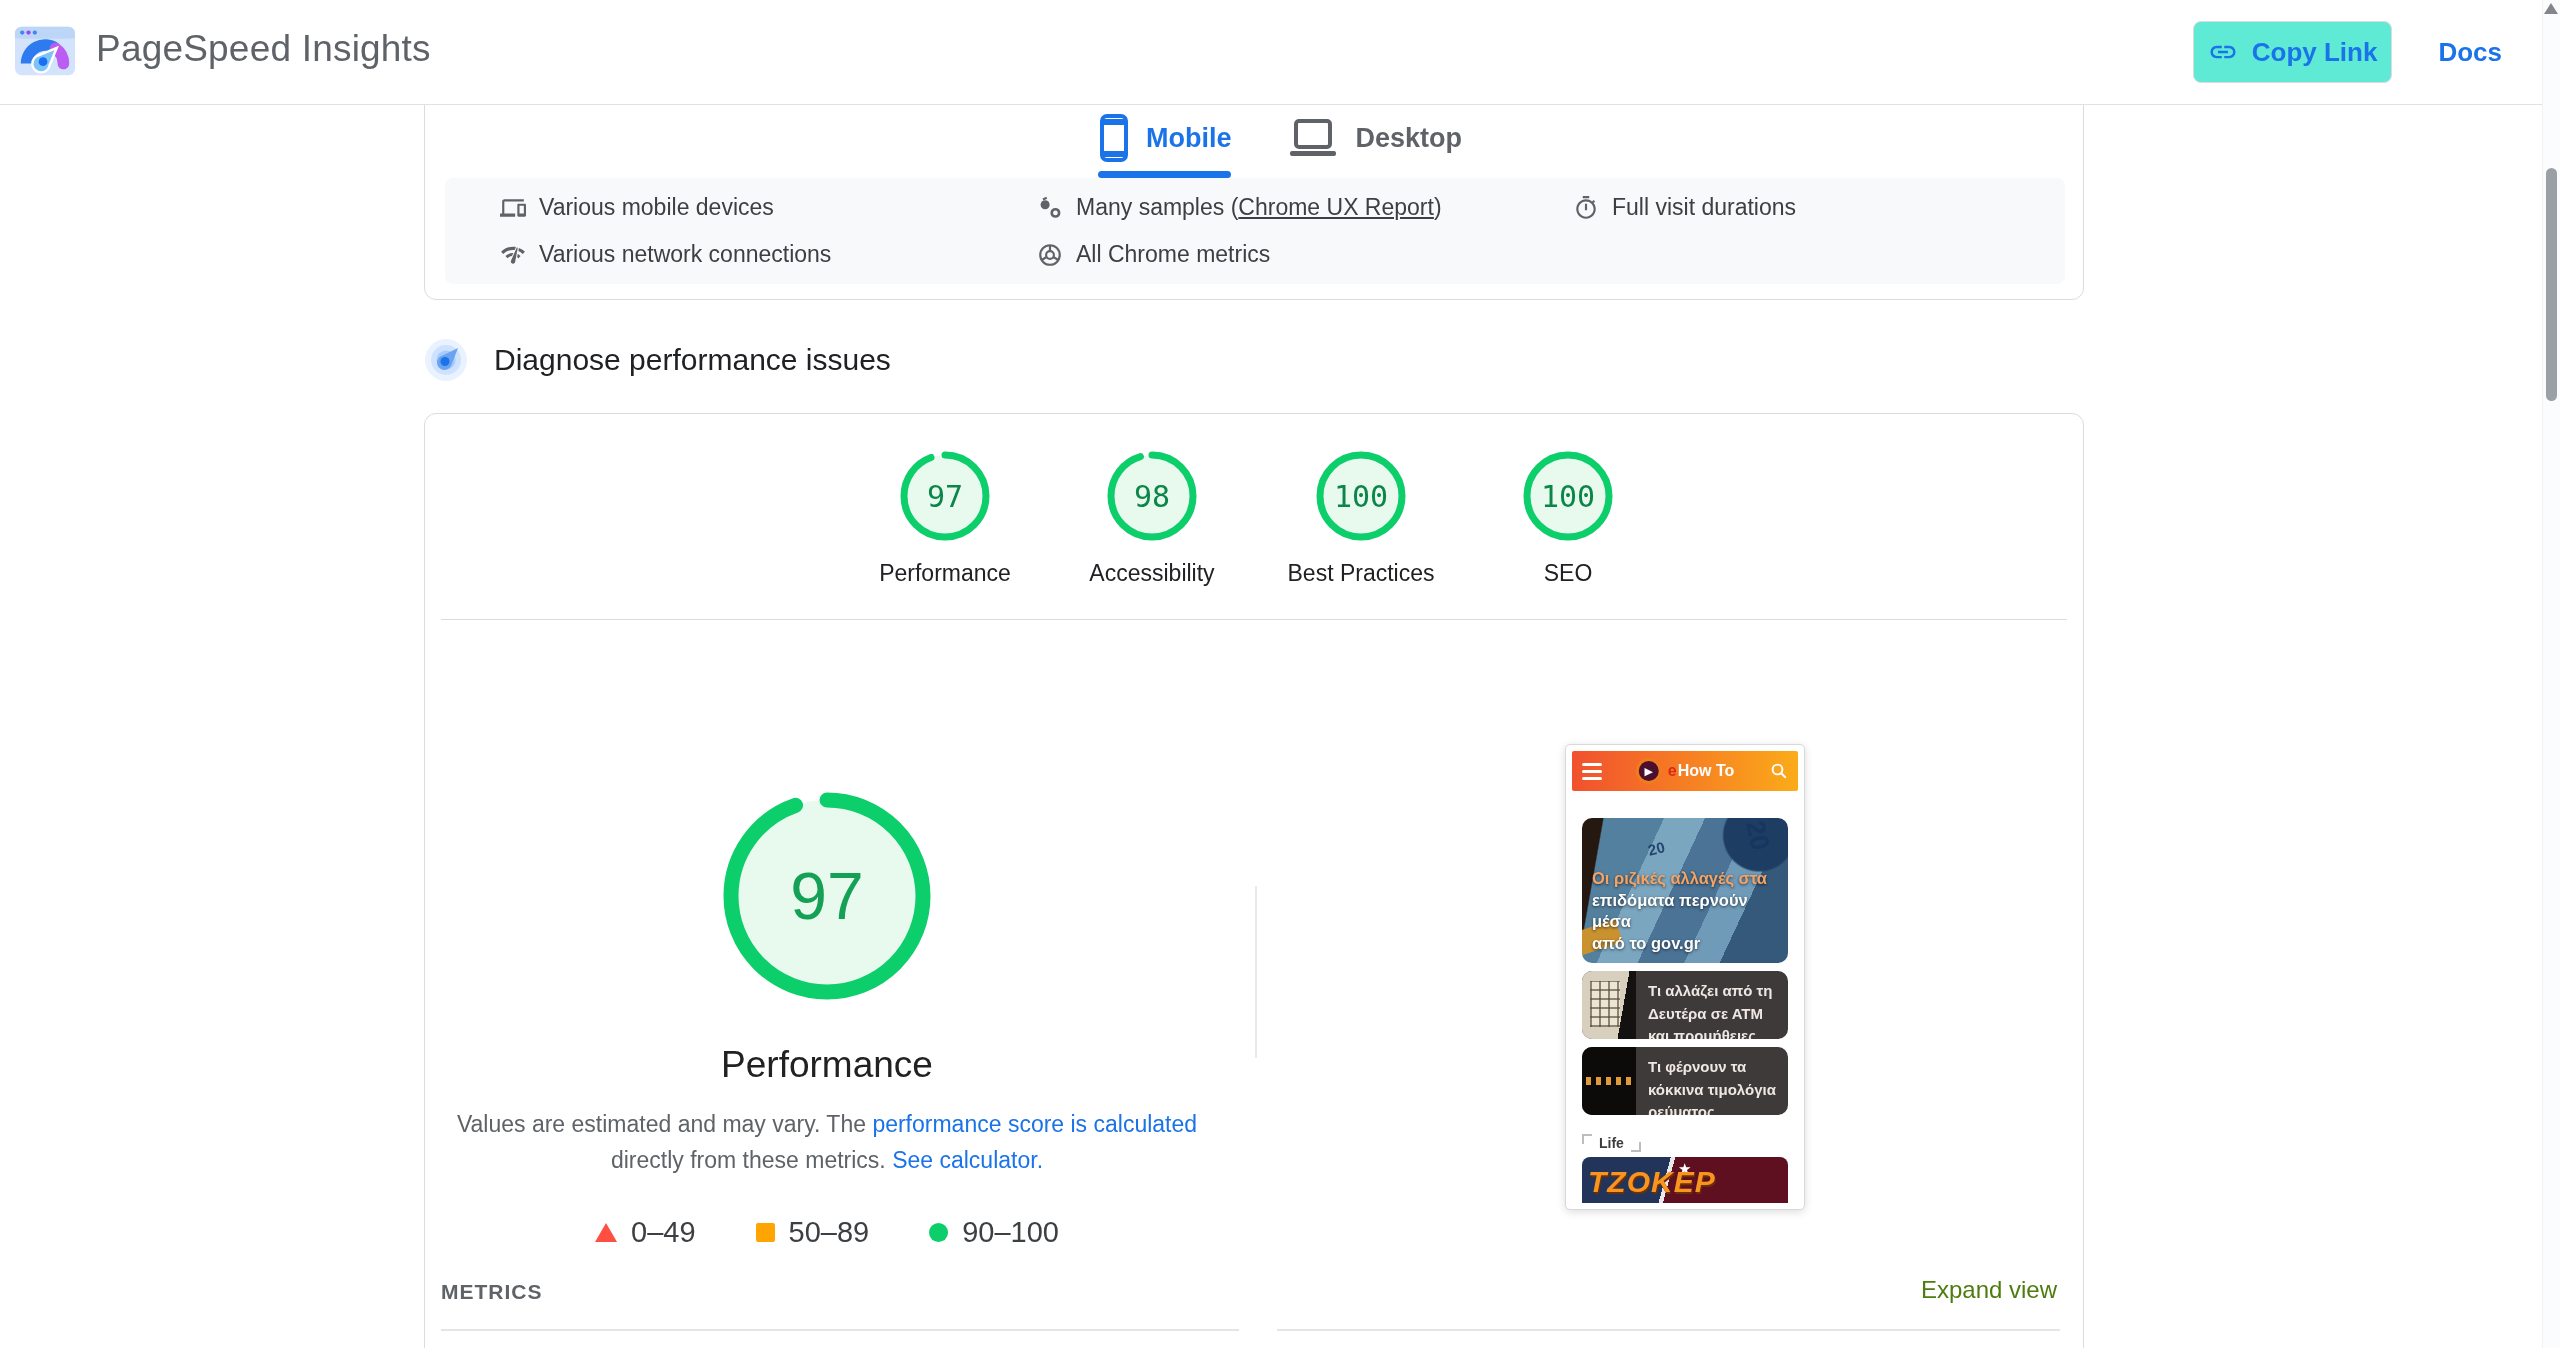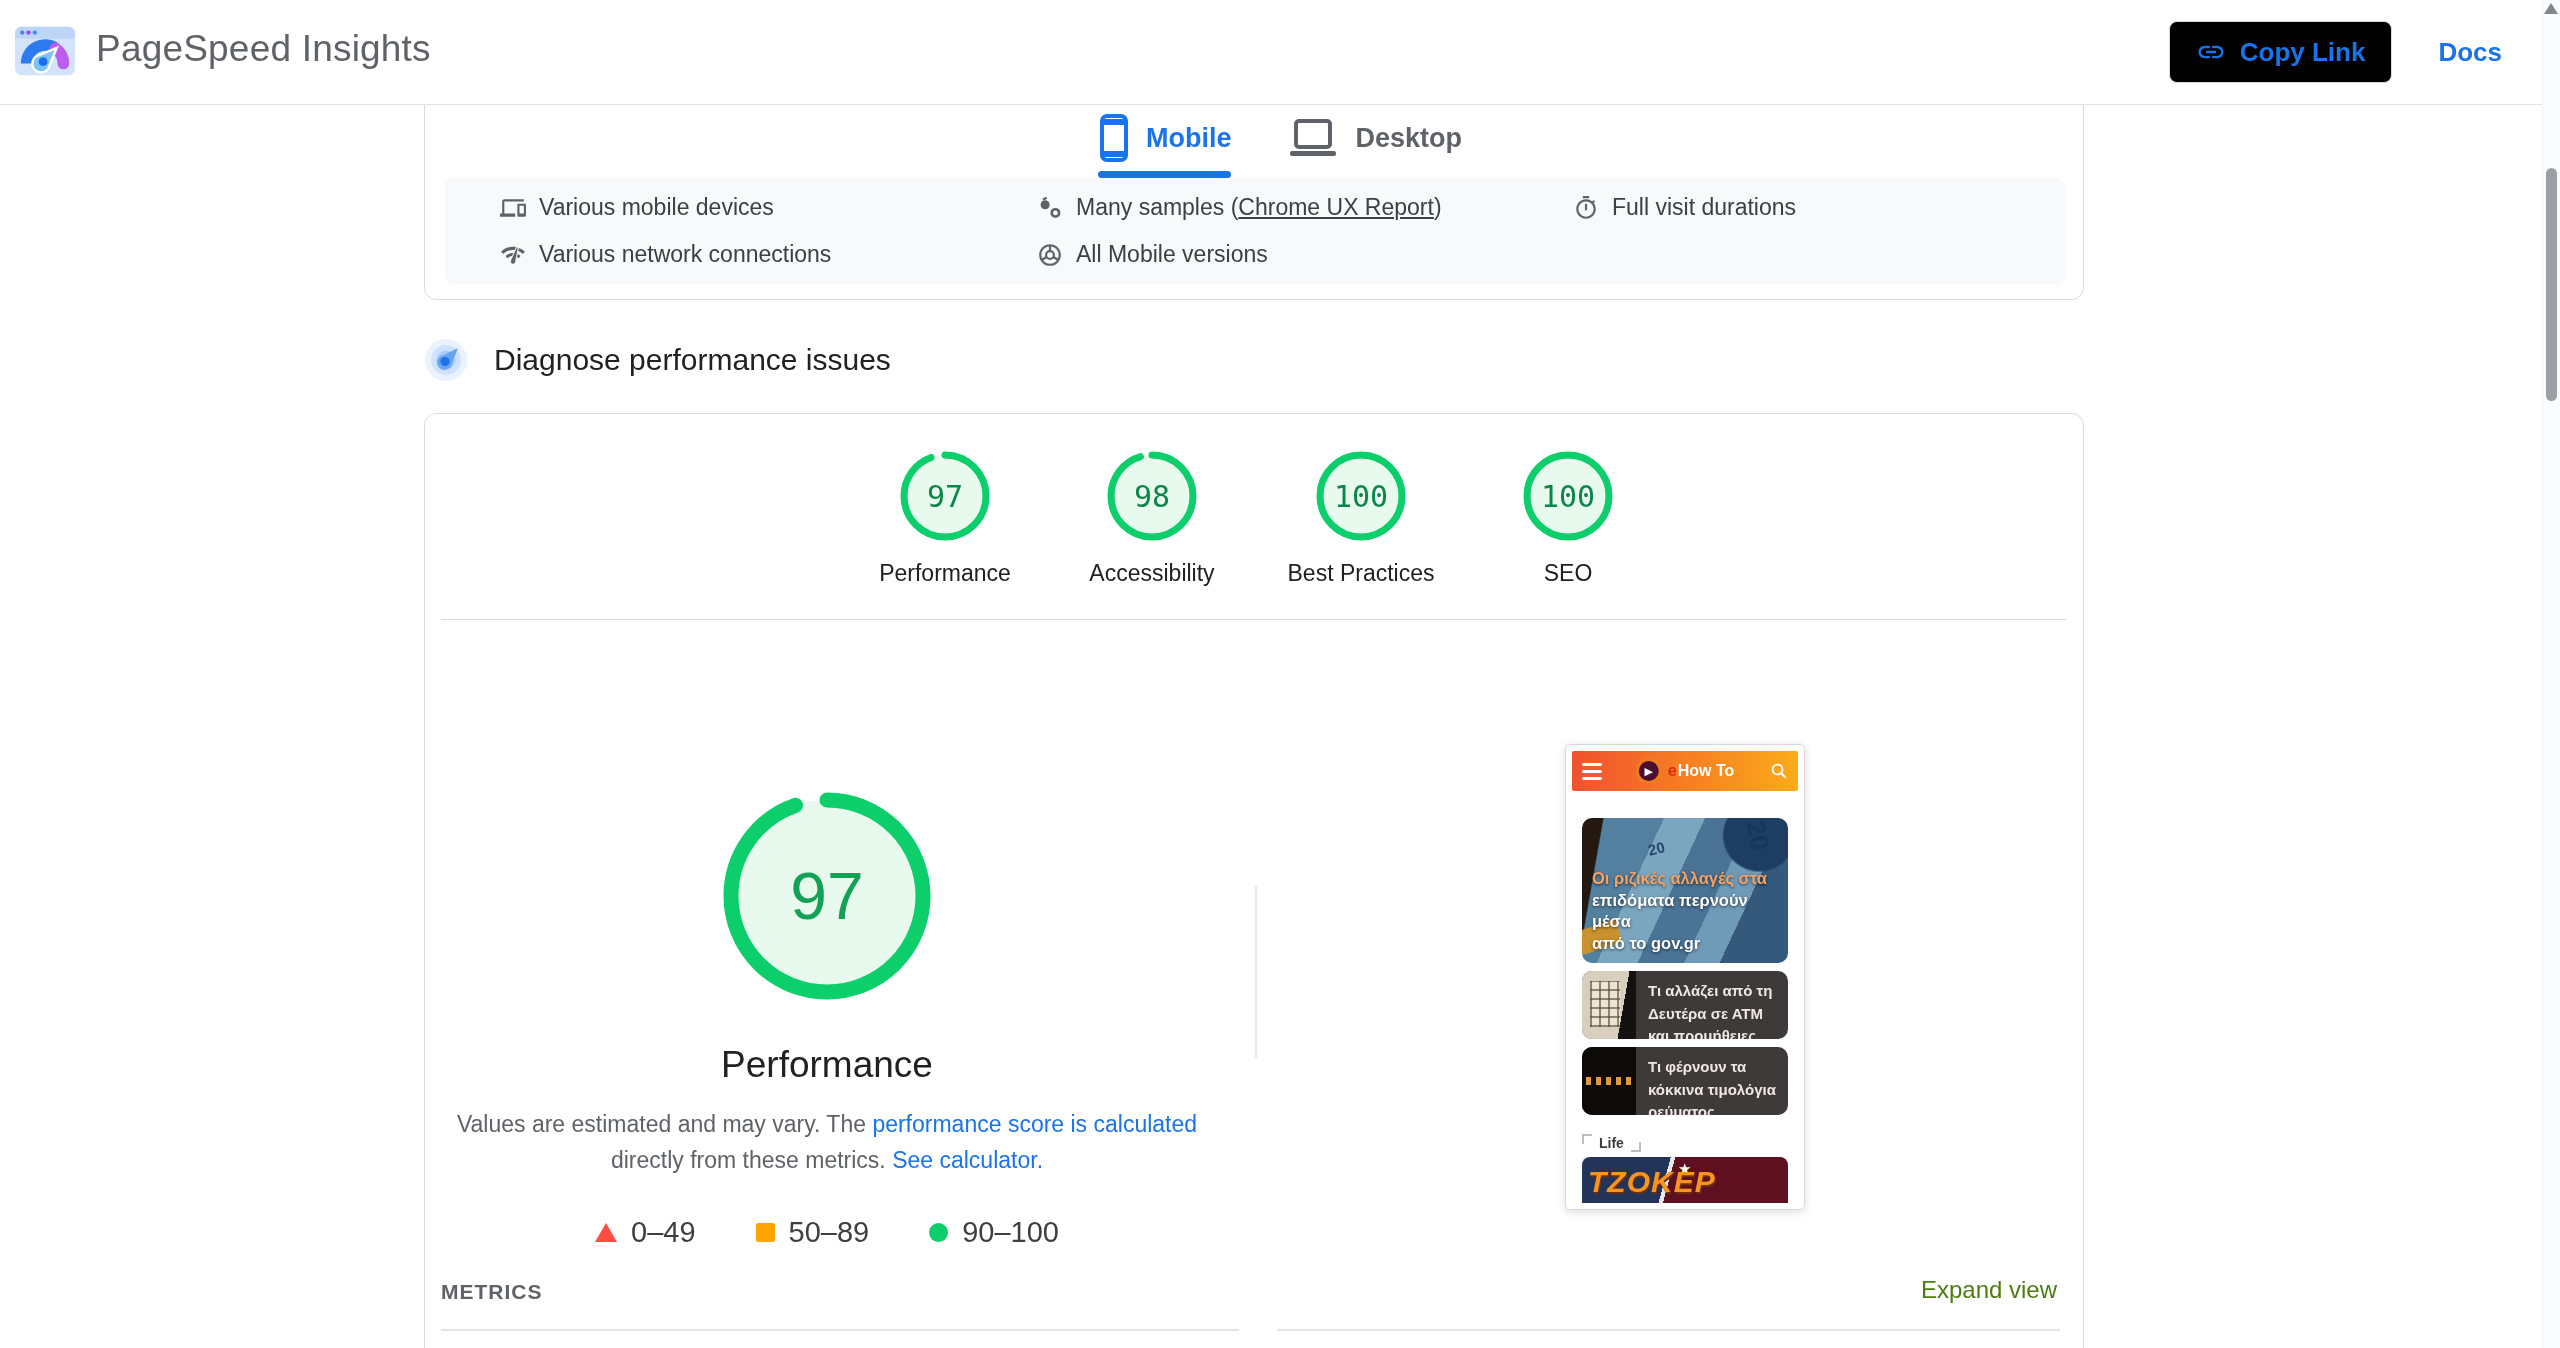--- a/index.html
+++ b/index.html
@@ -5,22 +5,22 @@
   html,body{margin:0;padding:0;background:#fff;}
   #root{position:relative;width:2560px;height:1348px;overflow:hidden;
         font-family:"Liberation Sans",sans-serif;color:#202124;background:#fff;}
 
   
   .app-header{position:absolute;left:0;top:0;width:100%;height:104px;background:#fff;
               border-bottom:1px solid #e0e2e6;z-index:5;}
   .logo-svg{position:absolute;left:14px;top:20px;}
   .page-title{position:absolute;left:96px;top:28px;font-size:37px;color:#5f6368;letter-spacing:.2px;}
   .header-right{position:absolute;right:58px;top:0;height:100%;display:flex;align-items:center;gap:46px;}
-  .copy-btn{display:flex;align-items:center;gap:14px;height:62px;padding:0 26px;border:1px solid #dadce0;
-            border-radius:8px;background:#000000;color:#1a73e8;font-size:26px;font-weight:bold;cursor:pointer;}
+  .copy-btn{display:flex;align-items:center;gap:14px;height:62px;padding:0 14px;border:1px solid #dadce0;
+            border-radius:8px;background:#5eead4;color:#1a73e8;font-size:26px;font-weight:bold;cursor:pointer;}
   .docs-link{color:#1a73e8;font-size:26px;font-weight:bold;text-decoration:none;cursor:pointer;}
 
   
   .sb-track{position:absolute;right:0;top:0;width:17px;height:100%;background:#fbfcfd;border-left:1px solid #f1f2f3;z-index:9;}
   .sb-arrow{position:absolute;right:2px;top:3px;width:0;height:0;border-left:7px solid transparent;
             border-right:7px solid transparent;border-bottom:11px solid #80868b;z-index:10;cursor:pointer;}
   .sb-thumb{position:absolute;right:3px;top:168px;width:11px;height:233px;border-radius:6px;background:#9aa0a6;z-index:10;cursor:pointer;}
 
   
   .tabs{position:absolute;left:0;top:114px;width:100%;display:flex;justify-content:center;gap:56px;z-index:3;}
@@ -202,21 +202,21 @@
         <path d="M15.9 5c-.17 0-.32.09-.41.23l-.07.15-5.18 11.65c-.16.29-.26.61-.26.96 0 1.11.9 2.01 2.01 2.01.96 0 1.77-.68 1.96-1.59l.01-.03L16.4 5.5c0-.28-.22-.5-.5-.5zM1 9l2 2c2.88-2.88 6.79-4.08 10.53-3.62l1.19-2.68C9.89 3.84 4.74 5.25 1 9zm20 2l2-2c-1.64-1.64-3.54-2.82-5.55-3.56l-.53 2.82c1.5.62 2.9 1.53 4.08 2.74zm-4 4l2-2c-.8-.8-1.7-1.42-2.66-1.89l-.55 2.92c.42.27.83.59 1.21.97zM5 13l2 2c1.13-1.13 2.56-1.79 4.03-2l1.28-2.88c-2.63-.08-5.3.87-7.31 2.88z"></path>
       </svg>
       <span>Various network connections</span>
     </div>
     <div class="s-item">
       <svg width="26" height="26" viewBox="0 0 24 24" fill="none" stroke="#5f6368" stroke-width="2">
         <circle cx="12" cy="12" r="9"></circle>
           <circle cx="12" cy="12" r="3.6"></circle>
         <path d="M12 3.2v5.2M4.3 16.6l4.6-2.7M19.7 16.6l-4.6-2.7"></path>
       </svg>
-      <span>All Mobile versions</span>
+      <span>All Chrome metrics</span>
     </div>
   </div>
 
   <div class="diagnose">
     <svg width="44" height="44" viewBox="0 0 44 44">
       <circle cx="22" cy="22" r="21" fill="#e9f2fe"></circle>
       <circle cx="22" cy="22" r="15" fill="#cfe2fd"></circle>
       <circle cx="22" cy="22" r="9.5" fill="#a8cbfb"></circle>
       <path d="M34 10 L18.6 17.4 A7.4 7.4 0 1 0 27.6 26.4 Z" fill="#6aa3f0"></path>
       <circle cx="21" cy="23.5" r="4.5" fill="#1a73e8"></circle>

